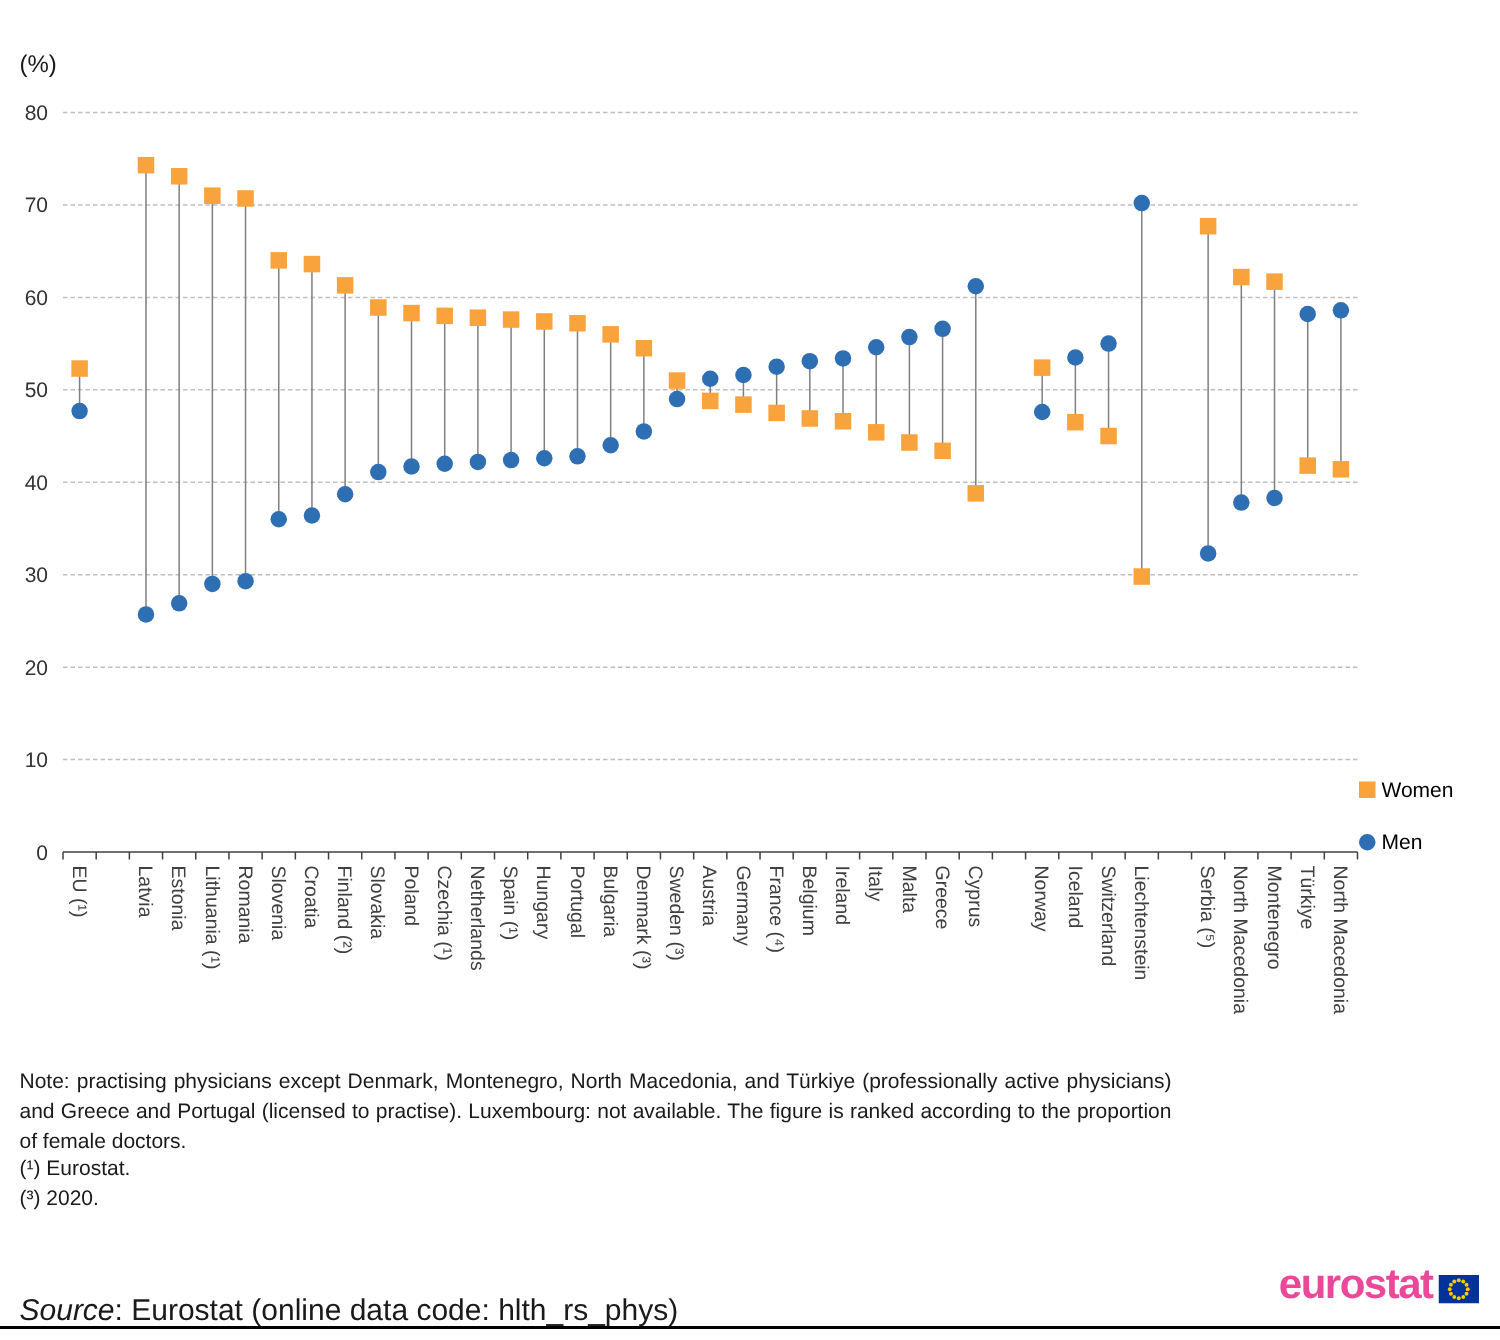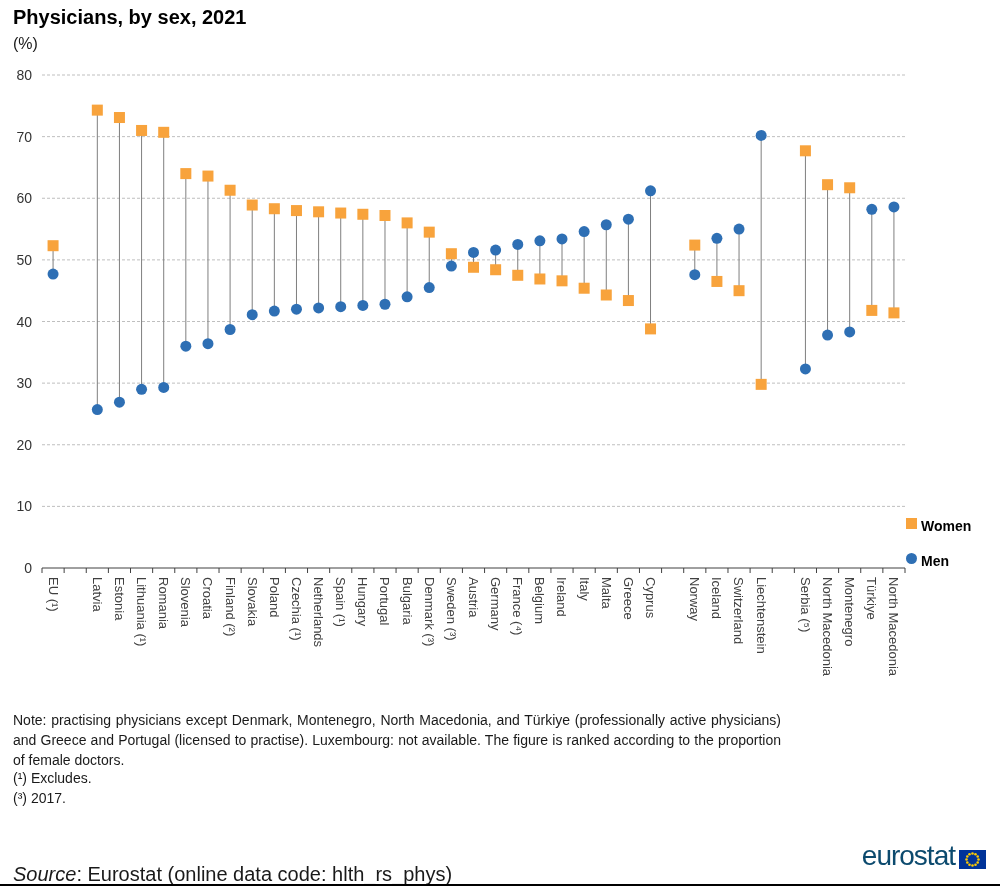--- a/index.html
+++ b/index.html
@@ -2,37 +2,36 @@
 <html><head>
 <meta charset="utf-8">
 <style>
   html,body{margin:0;padding:0;background:#fff;}
   .fig{position:relative;width:1000px;height:893px;background:#fff;overflow:hidden;
        font-family:"Liberation Sans",sans-serif;color:#1a1a1a;}
   .title{position:absolute;left:13px;top:6px;font-size:20px;font-weight:bold;color:#000;}
   .subtitle{position:absolute;left:13px;top:35px;font-size:16px;color:#1a1a1a;}
   svg#chart{position:absolute;left:0;top:0;}
   .legend{position:absolute;left:906px;top:518px;}
-  .legend-row{display:flex;margin-bottom:19px;font-size:14px;font-weight:bold;color:#000;}
+  .legend-row{display:flex;align-items:center;margin-bottom:19px;font-size:14px;font-weight:normal;color:#000;}
   .sq{width:11px;height:11px;display:inline-block;margin-right:4px;flex:0 0 auto;}
   .ci{width:11px;height:11px;border-radius:50%;display:inline-block;margin-right:4px;flex:0 0 auto;}
   .note{position:absolute;left:13px;top:710px;width:768px;font-size:14px;line-height:20px;text-align:justify;}
   .footnotes{position:absolute;left:13px;top:769px;width:850px;font-size:14px;line-height:19.6px;}
   .source{position:absolute;left:13px;top:863px;font-size:20px;}
   .source i{font-style:italic;}
   .logo{position:absolute;right:14px;top:842px;display:flex;align-items:center;}
-  .logo-text{font-size:28px;font-weight:normal;color:#0c4a6e;letter-spacing:-1px;line-height:1;}
+  .logo-text{font-size:28px;font-weight:bold;color:#ec4899;letter-spacing:-1px;line-height:1;}
   .logo-flag{margin-left:4px;margin-top:6px;}
   .bottom-rule{position:absolute;left:0;top:884px;width:1000px;height:2px;background:#000;}
 </style>
 </head>
 <body>
 
 <div class="fig">
-  <div class="title">Physicians, by sex, 2021</div>
   <div class="subtitle">(%)</div>
 
   <svg id="chart" width="1000" height="708">
       <text x="32" y="573" text-anchor="end" font-size="14" fill="#333333">0</text>
       <line x1="42" x2="905" y1="506.375" y2="506.375" stroke="#BFBFBF" stroke-width="1" stroke-dasharray="3,2"></line>
       <text x="32" y="511.375" text-anchor="end" font-size="14" fill="#333333">10</text>
       <line x1="42" x2="905" y1="444.75" y2="444.75" stroke="#BFBFBF" stroke-width="1" stroke-dasharray="3,2"></line>
       <text x="32" y="449.75" text-anchor="end" font-size="14" fill="#333333">20</text>
       <line x1="42" x2="905" y1="383.125" y2="383.125" stroke="#BFBFBF" stroke-width="1" stroke-dasharray="3,2"></line>
       <text x="32" y="388.125" text-anchor="end" font-size="14" fill="#333333">30</text>
@@ -240,22 +239,22 @@
     </div>
     <div class="legend-row">
       <span class="ci" style="background: rgb(46, 111, 180);"></span>
       <span>Men</span>
     </div>
   </div>
 
   <div class="note">Note: practising physicians except Denmark, Montenegro, North Macedonia, and Türkiye (professionally active physicians) and Greece and Portugal (licensed to practise). Luxembourg: not available. The figure is ranked according to the proportion of female doctors.</div>
 
   <div class="footnotes">
-    <div>(¹) Excludes.</div>
-    <div>(³) 2017.</div>
+    <div>(¹) Eurostat.</div>
+    <div>(³) 2020.</div>
   </div>
 
   <div class="source"><i>Source</i><span>: Eurostat (online data code: hlth_rs_phys)</span></div>
 
   <div class="logo">
     <span class="logo-text">eurostat</span>
     <svg class="logo-flag" width="27" height="19">
       <rect x="0" y="0" width="27" height="19" id="flag-bg" fill="#003399"></rect>
       <g id="flag-stars">
           <circle cx="13.50" cy="3.50" r="1.3" fill="#FFCC00"></circle>

